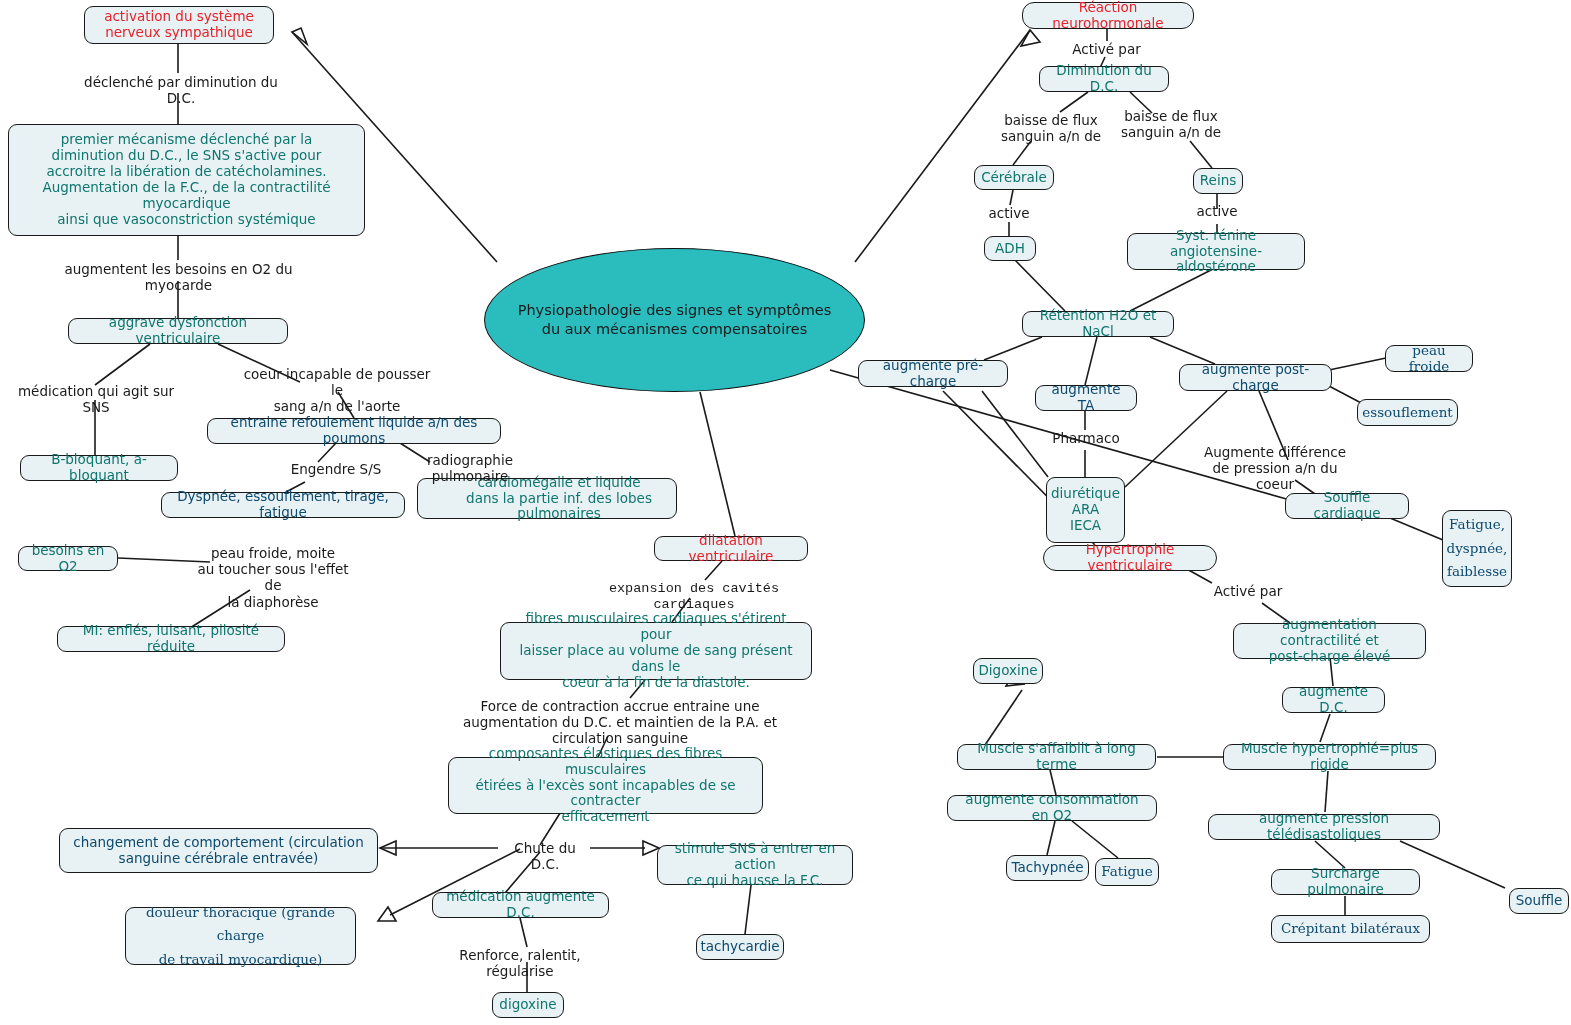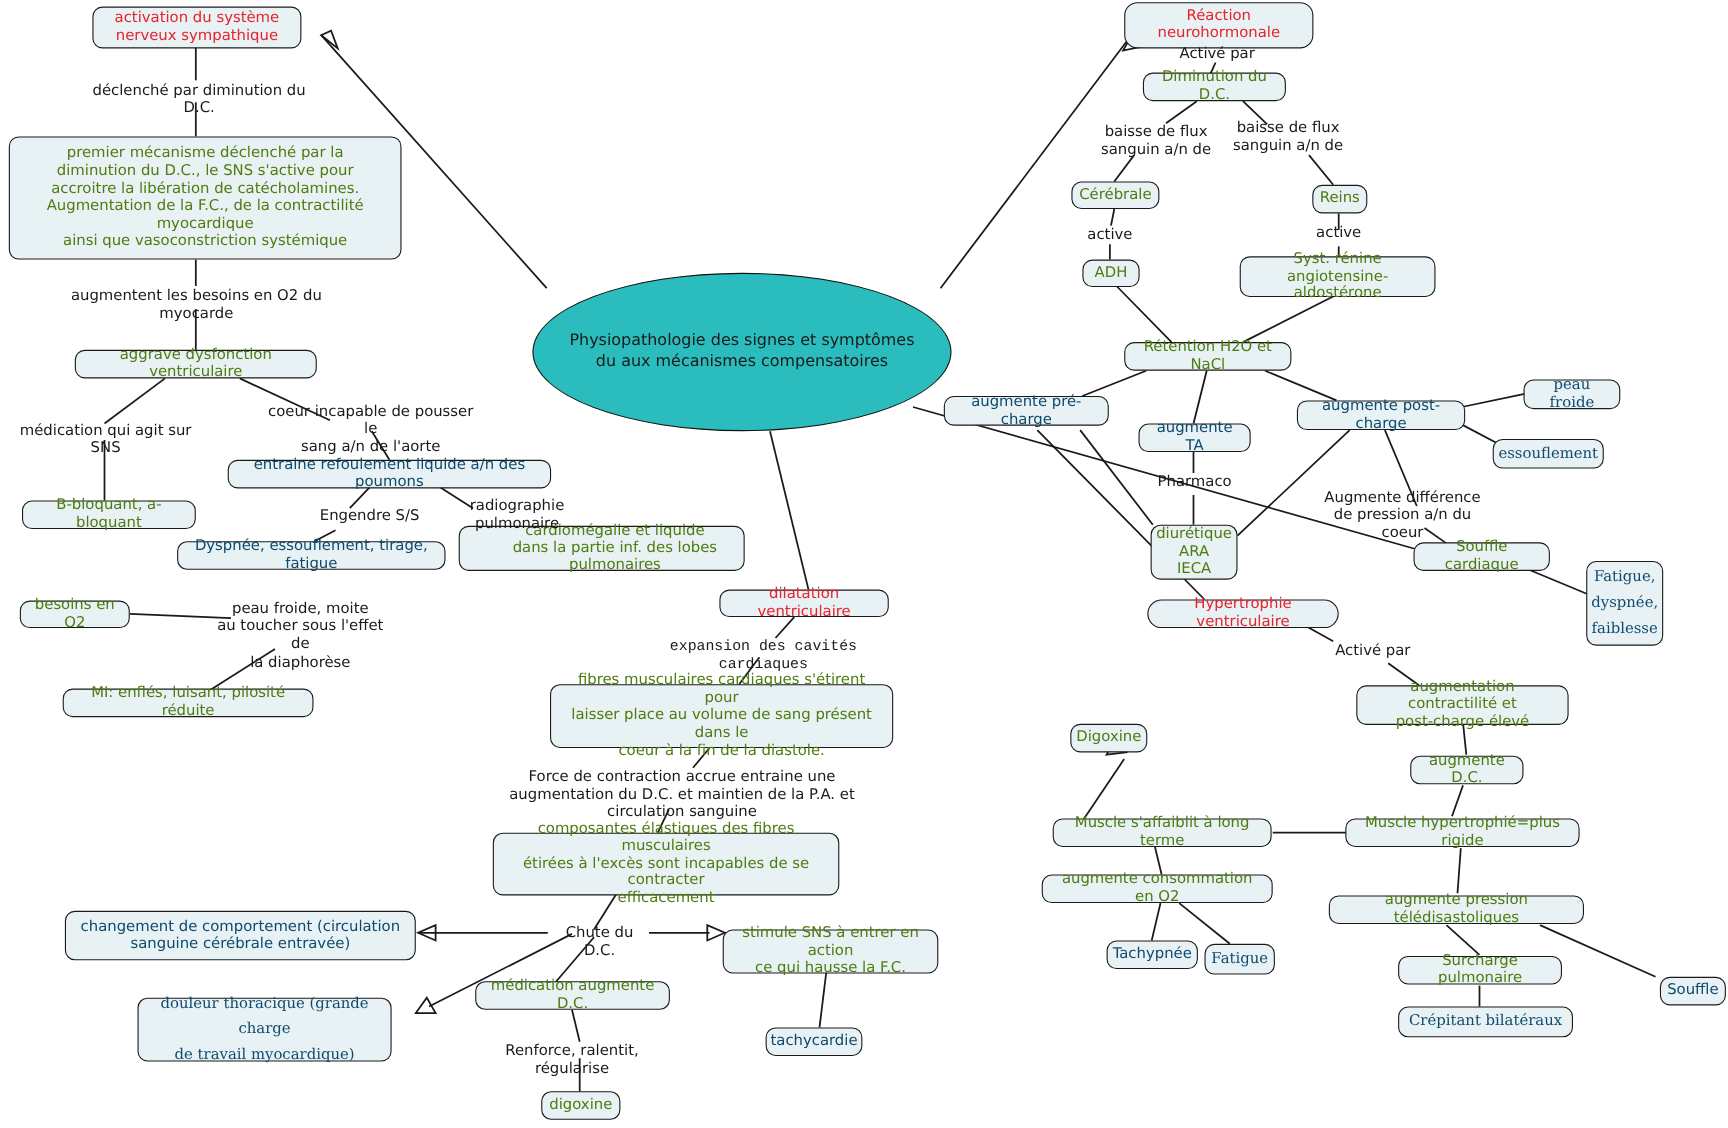--- a/index.html
+++ b/index.html
@@ -34,21 +34,21 @@
     background: #e8f1f4;
     border: 1.4px solid #1a1a1a;
     border-radius: 9px;
     display: flex;
     align-items: center;
     justify-content: center;
     text-align: center;
     padding: 3px 8px;
     font-size: 13.5px;
     line-height: 1.18;
-    color: #4d7c0f;
+    color: #0f766e;
     white-space: pre-line;
   }
   .node.red   { color: #e8222a; }
   .node.blue  { color: #0c4a6e; }
   .node.serif { font-family: "DejaVu Serif", "Liberation Serif", serif; }
   .node.serif.loose { line-height: 1.75; }
 
   
   .lbl {
     position: absolute;
@@ -239,21 +239,21 @@
 
   <div class="node" style="left:432px; top:892px; width:177px; height:26px;">médication augmente D.C.</div>
 
   <div class="node" style="left:492px; top:992px; width:72px; height:26px;">digoxine</div>
 
   <div class="node" style="left:657px; top:845px; width:196px; height:40px;">stimule SNS à entrer en action
 ce qui hausse la F.C.</div>
 
   <div class="node blue" style="left:696px; top:934px; width:88px; height:26px;">tachycardie</div>
 
-  <div class="node red" style="left:1022px; top:2px; width:172px; height:42px;border-radius:12px;">Réaction neurohormonale</div>
+  <div class="node red" style="left:1022px; top:2px; width:172px; height:27px;border-radius:12px;">Réaction neurohormonale</div>
 
   <div class="node" style="left:1039px; top:66px; width:130px; height:26px;">Diminution du D.C.</div>
 
   <div class="node" style="left:974px; top:165px; width:80px; height:25px;">Cérébrale</div>
 
   <div class="node" style="left:1193px; top:168px; width:50px; height:26px;">Reins</div>
 
   <div class="node" style="left:984px; top:236px; width:52px; height:25px;">ADH</div>
 
   <div class="node" style="left:1127px; top:233px; width:178px; height:37px;">Syst. rénine angiotensine-
@@ -264,21 +264,21 @@
   <div class="node blue" style="left:858px; top:360px; width:150px; height:27px;">augmente pré-charge</div>
 
   <div class="node blue" style="left:1035px; top:385px; width:102px; height:26px;">augmente TA</div>
 
   <div class="node blue" style="left:1179px; top:364px; width:153px; height:27px;">augmente post-charge</div>
 
   <div class="node blue serif" style="left:1385px; top:345px; width:88px; height:27px;">peau froide</div>
 
   <div class="node blue serif" style="left:1357px; top:399px; width:101px; height:27px;">essouflement</div>
 
-  <div class="node" style="left:1046px; top:477px; width:79px; height:50px;">diurétique
+  <div class="node" style="left:1046px; top:477px; width:79px; height:66px;">diurétique
 ARA
 IECA</div>
 
   <div class="node" style="left:1285px; top:493px; width:124px; height:26px;">Souffle cardiaque</div>
 
   <div class="node blue serif loose" style="left:1442px; top:510px; width:70px; height:77px;">Fatigue,
 dyspnée,
 faiblesse</div>
 
   <div class="node red" style="left:1043px; top:545px; width:174px; height:26px;border-radius:13px;">Hypertrophie ventriculaire</div>

